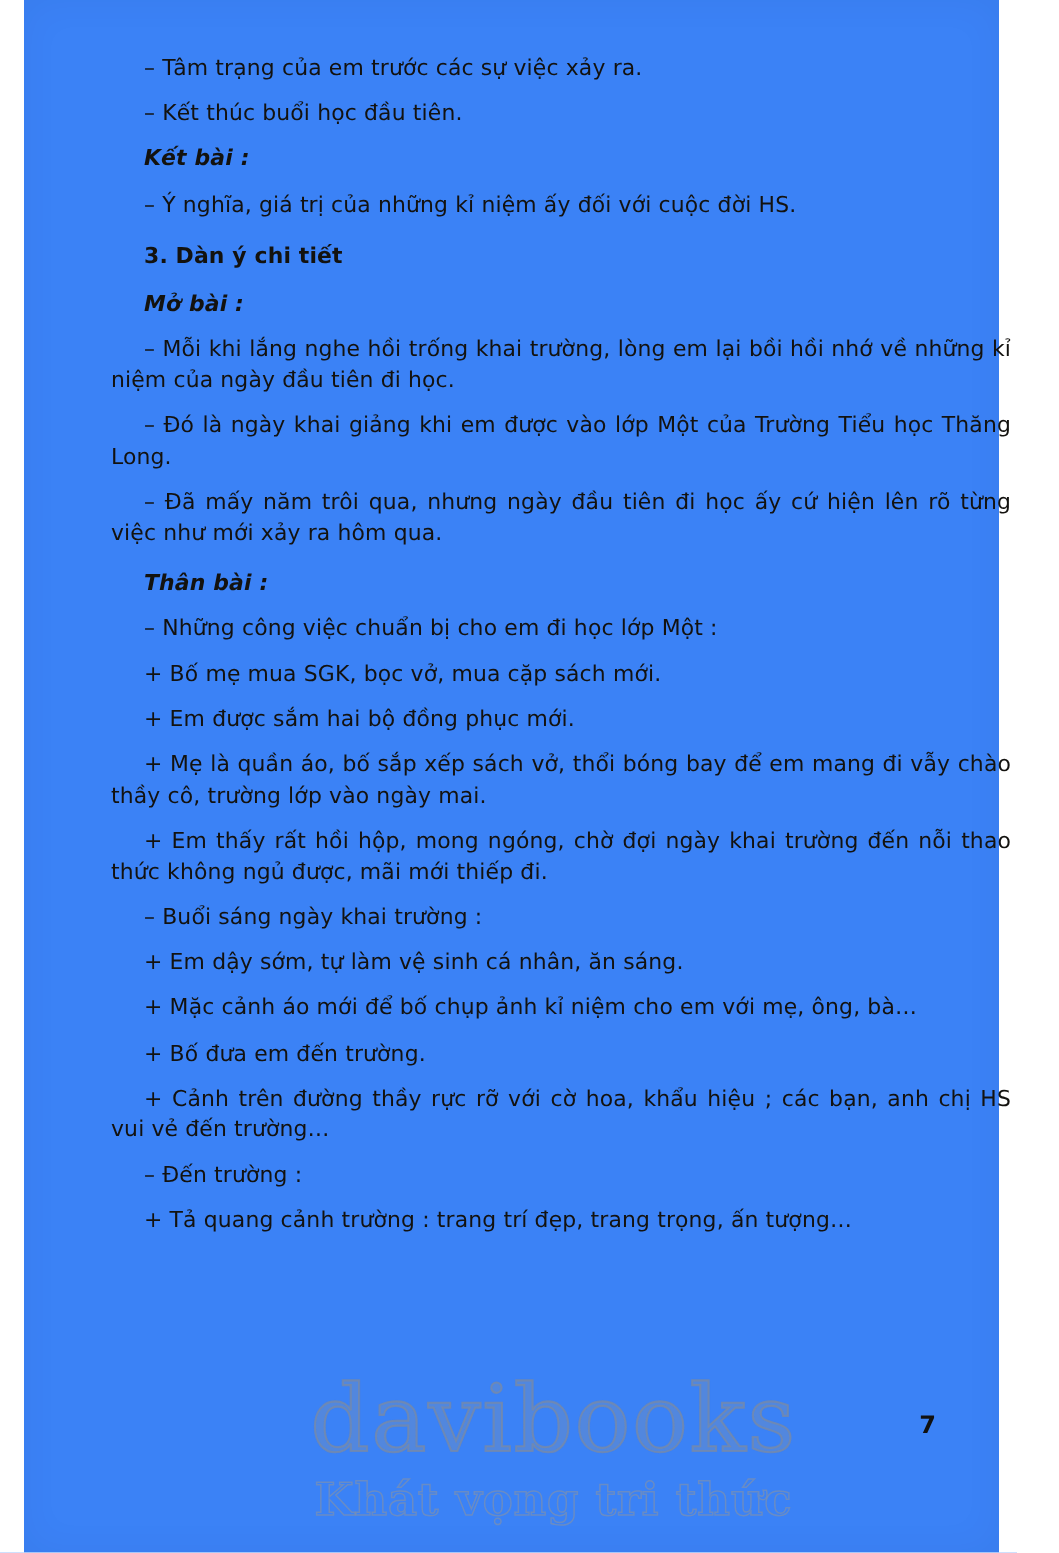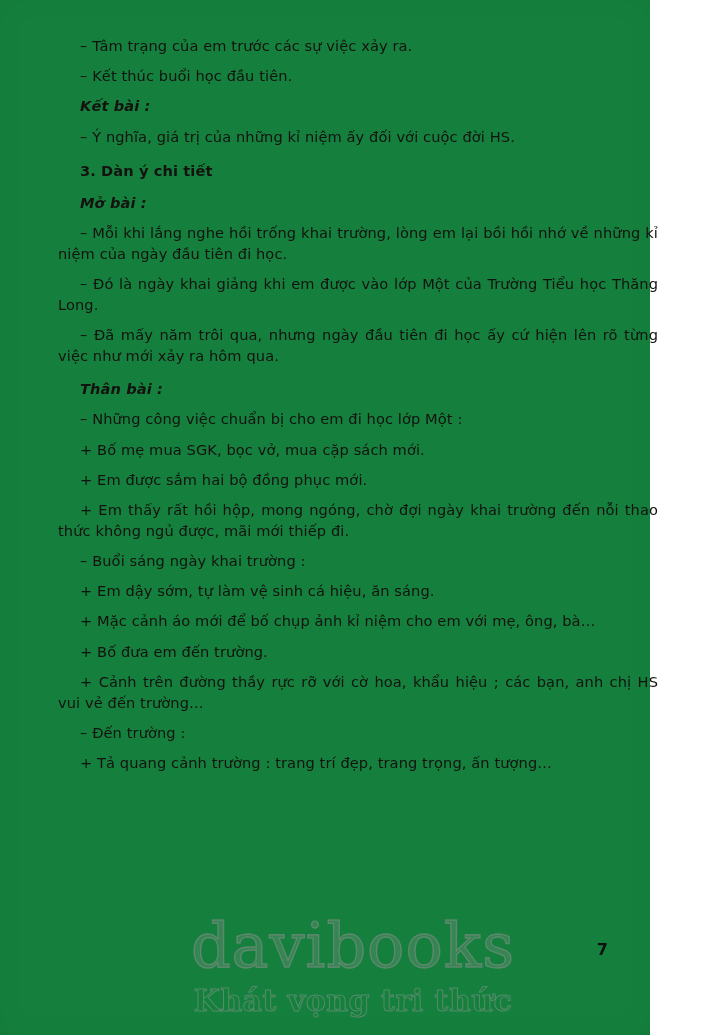--- a/index.html
+++ b/index.html
@@ -10,24 +10,24 @@
   body {
     width: 706px;
     height: 1035px;
     position: relative;
     overflow: hidden;
     font-family: "DejaVu Sans", sans-serif;
     color: #111111;
   }
   #page {
     position: absolute;
-    left: 0; top: 0;
+    left: 16px; top: 0;
     width: 650px;
     height: 1035px;
-    background: #15803d;
+    background: #3b82f6;
   }
   
   #page::before {
     content: "";
     position: absolute;
     left: 0; top: 0; right: 0; bottom: 0;
     box-shadow: inset 0 0 28px rgba(0,0,0,0.045);
     pointer-events: none;
   }
   .content {
@@ -118,23 +118,24 @@
     <p class="line dash gap-sm">– Ý nghĩa, giá trị của những kỉ niệm ấy đối với cuộc đời HS.</p>
     <p class="line heading">3. Dàn ý chi tiết</p>
     <p class="line subhead tight">Mở bài :</p>
     <p class="line para">– Mỗi khi lắng nghe hồi trống khai trường, lòng em lại bồi hồi nhớ về những kỉ niệm của ngày đầu tiên đi học.</p>
     <p class="line para">– Đó là ngày khai giảng khi em được vào lớp Một của Trường Tiểu học Thăng Long.</p>
     <p class="line para gap-sm">– Đã mấy năm trôi qua, nhưng ngày đầu tiên đi học ấy cứ hiện lên rõ từng việc như mới xảy ra hôm qua.</p>
     <p class="line subhead tight">Thân bài :</p>
     <p class="line dash">– Những công việc chuẩn bị cho em đi học lớp Một :</p>
     <p class="line plus">+ Bố mẹ mua SGK, bọc vở, mua cặp sách mới.</p>
     <p class="line plus">+ Em được sắm hai bộ đồng phục mới.</p>
+    <p class="line para">+ Mẹ là quần áo, bố sắp xếp sách vở, thổi bóng bay để em mang đi vẫy chào thầy cô, trường lớp vào ngày mai.</p>
     <p class="line para">+ Em thấy rất hồi hộp, mong ngóng, chờ đợi ngày khai trường đến nỗi thao thức không ngủ được, mãi mới thiếp đi.</p>
     <p class="line dash">– Buổi sáng ngày khai trường :</p>
-    <p class="line plus">+ Em dậy sớm, tự làm vệ sinh cá hiệu, ăn sáng.</p>
+    <p class="line plus">+ Em dậy sớm, tự làm vệ sinh cá nhân, ăn sáng.</p>
     <p class="line plus">+ Mặc cảnh áo mới để bố chụp ảnh kỉ niệm cho em với mẹ, ông, bà…</p>
     <p class="line plus">+ Bố đưa em đến trường.</p>
     <p class="line para">+ Cảnh trên đường thầy rực rỡ với cờ hoa, khẩu hiệu ; các bạn, anh chị HS vui vẻ đến trường…</p>
     <p class="line dash">– Đến trường :</p>
     <p class="line plus">+ Tả quang cảnh trường : trang trí đẹp, trang trọng, ấn tượng…</p>
   </div>
 
   <div id="watermark">
     <div class="wm-main">davibooks</div>
     <div class="wm-sub">Khát vọng tri thức</div>

